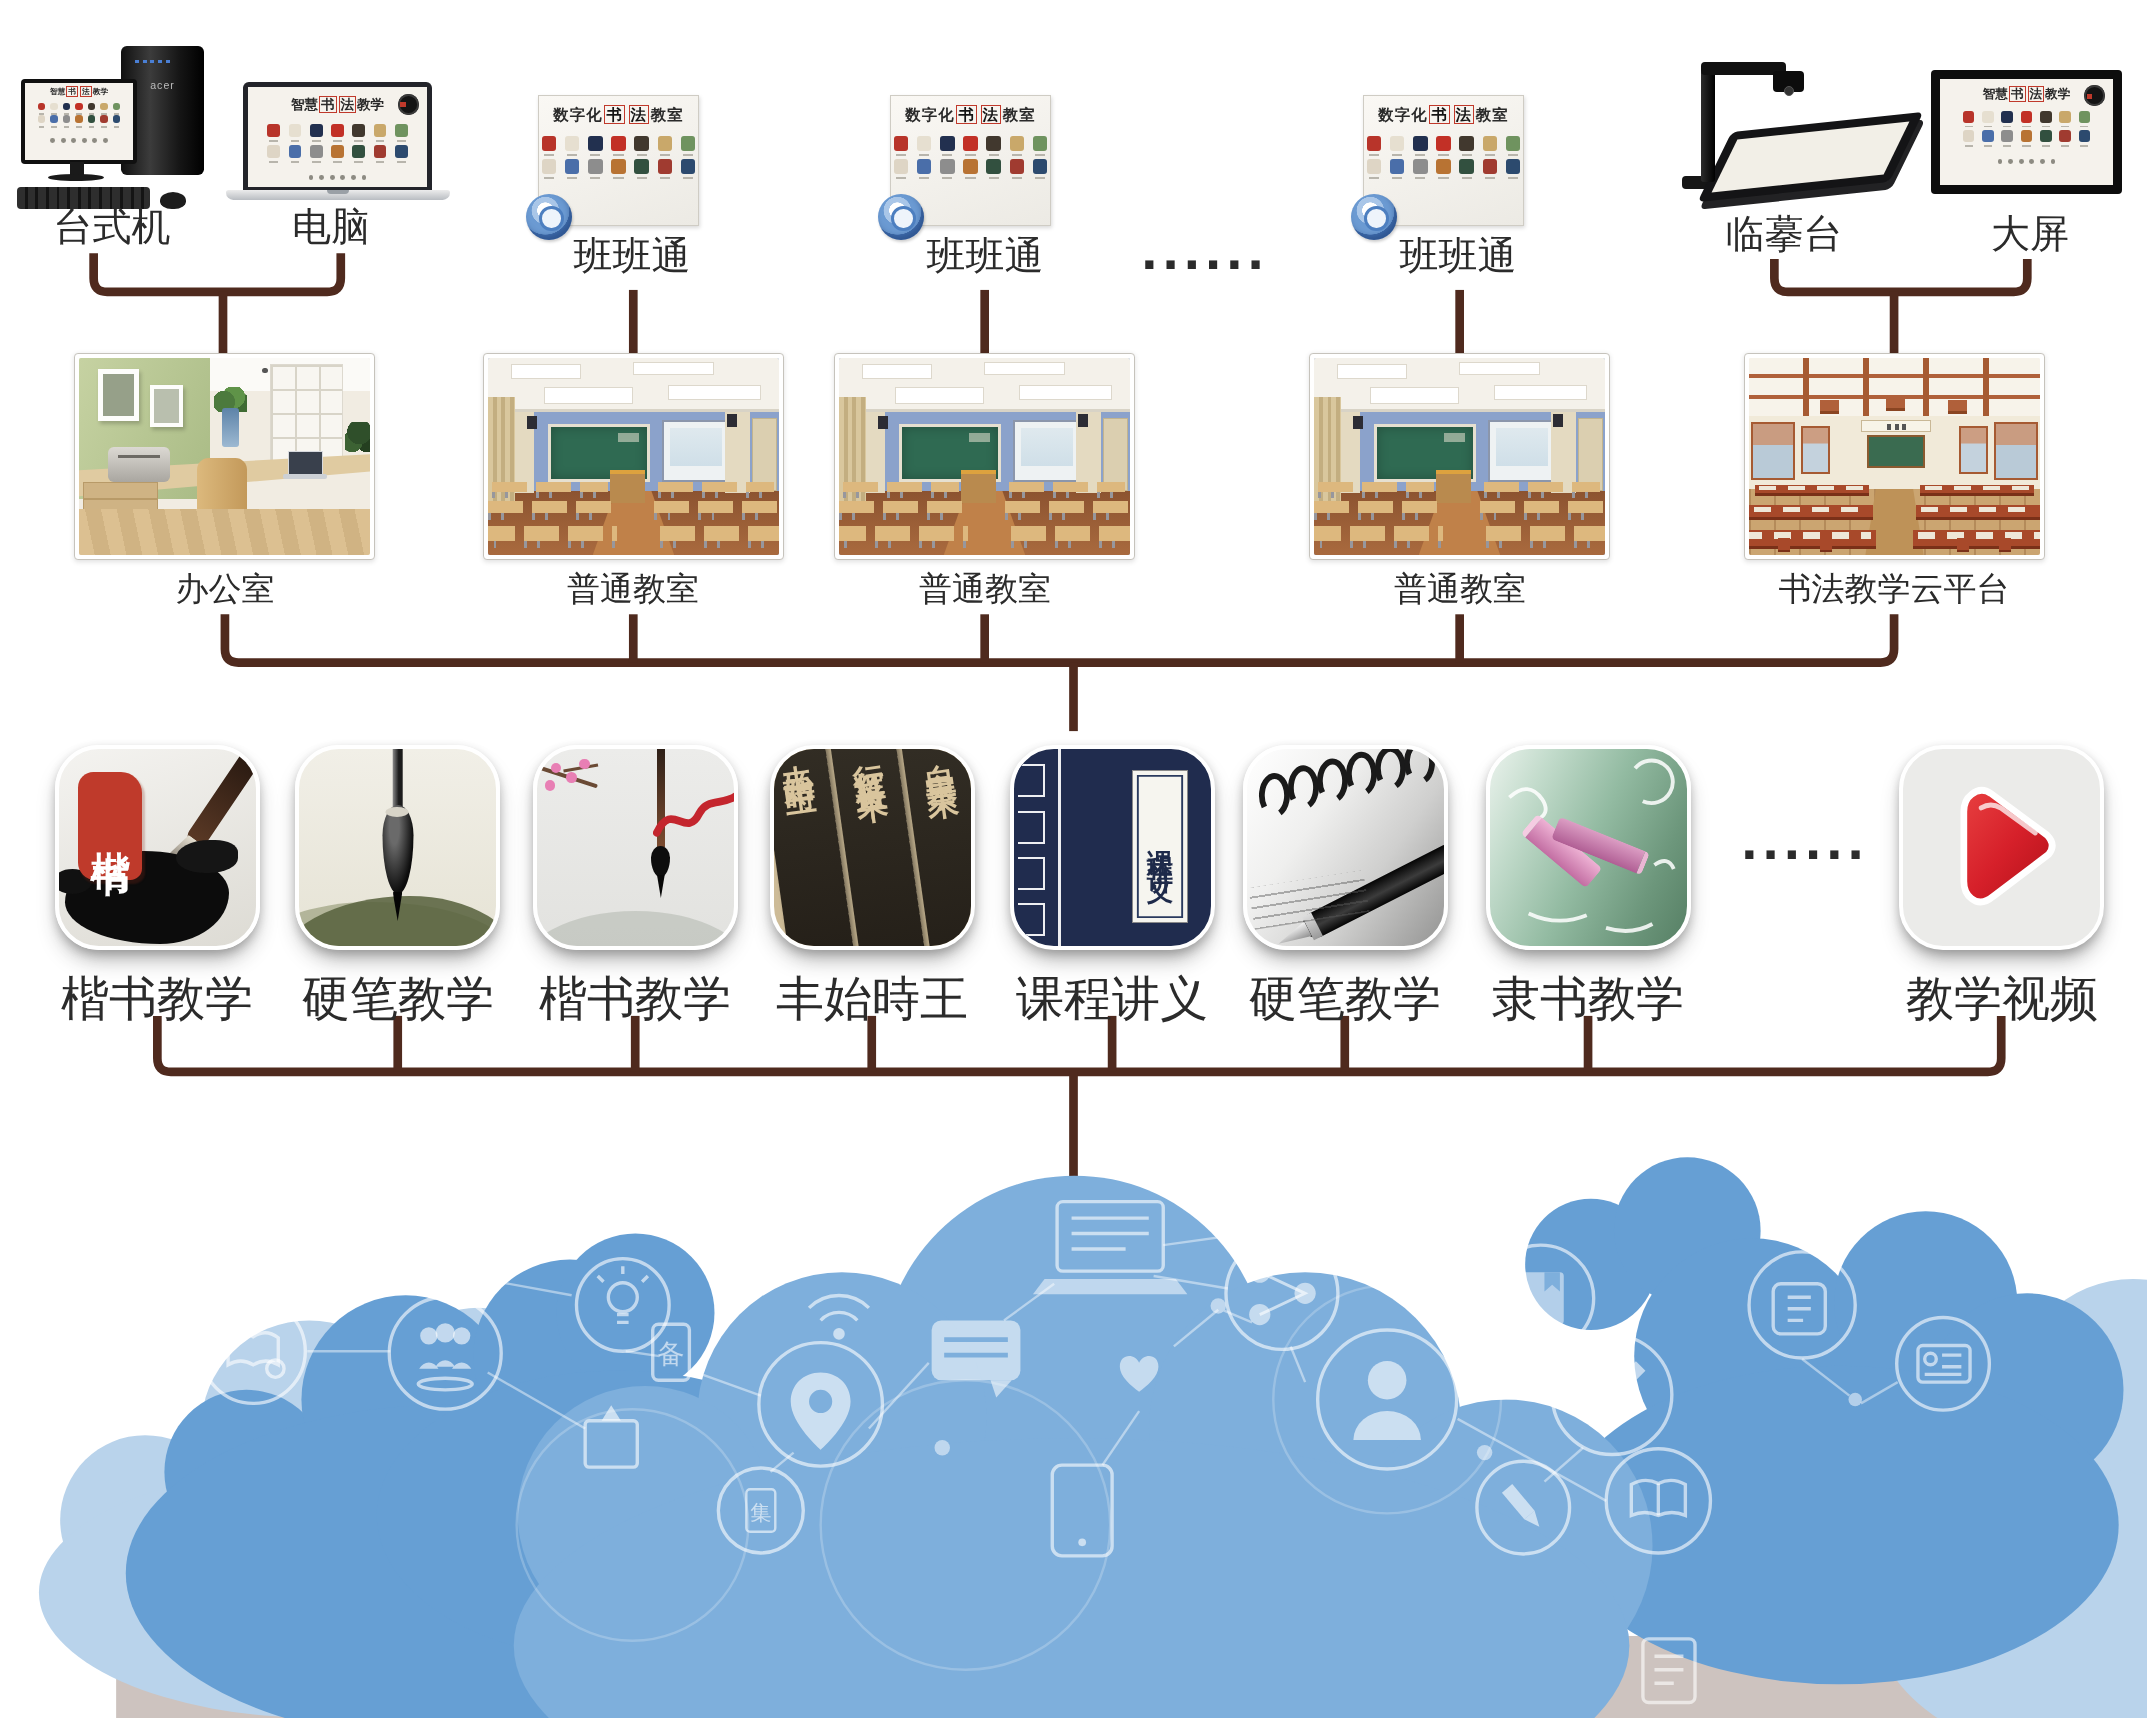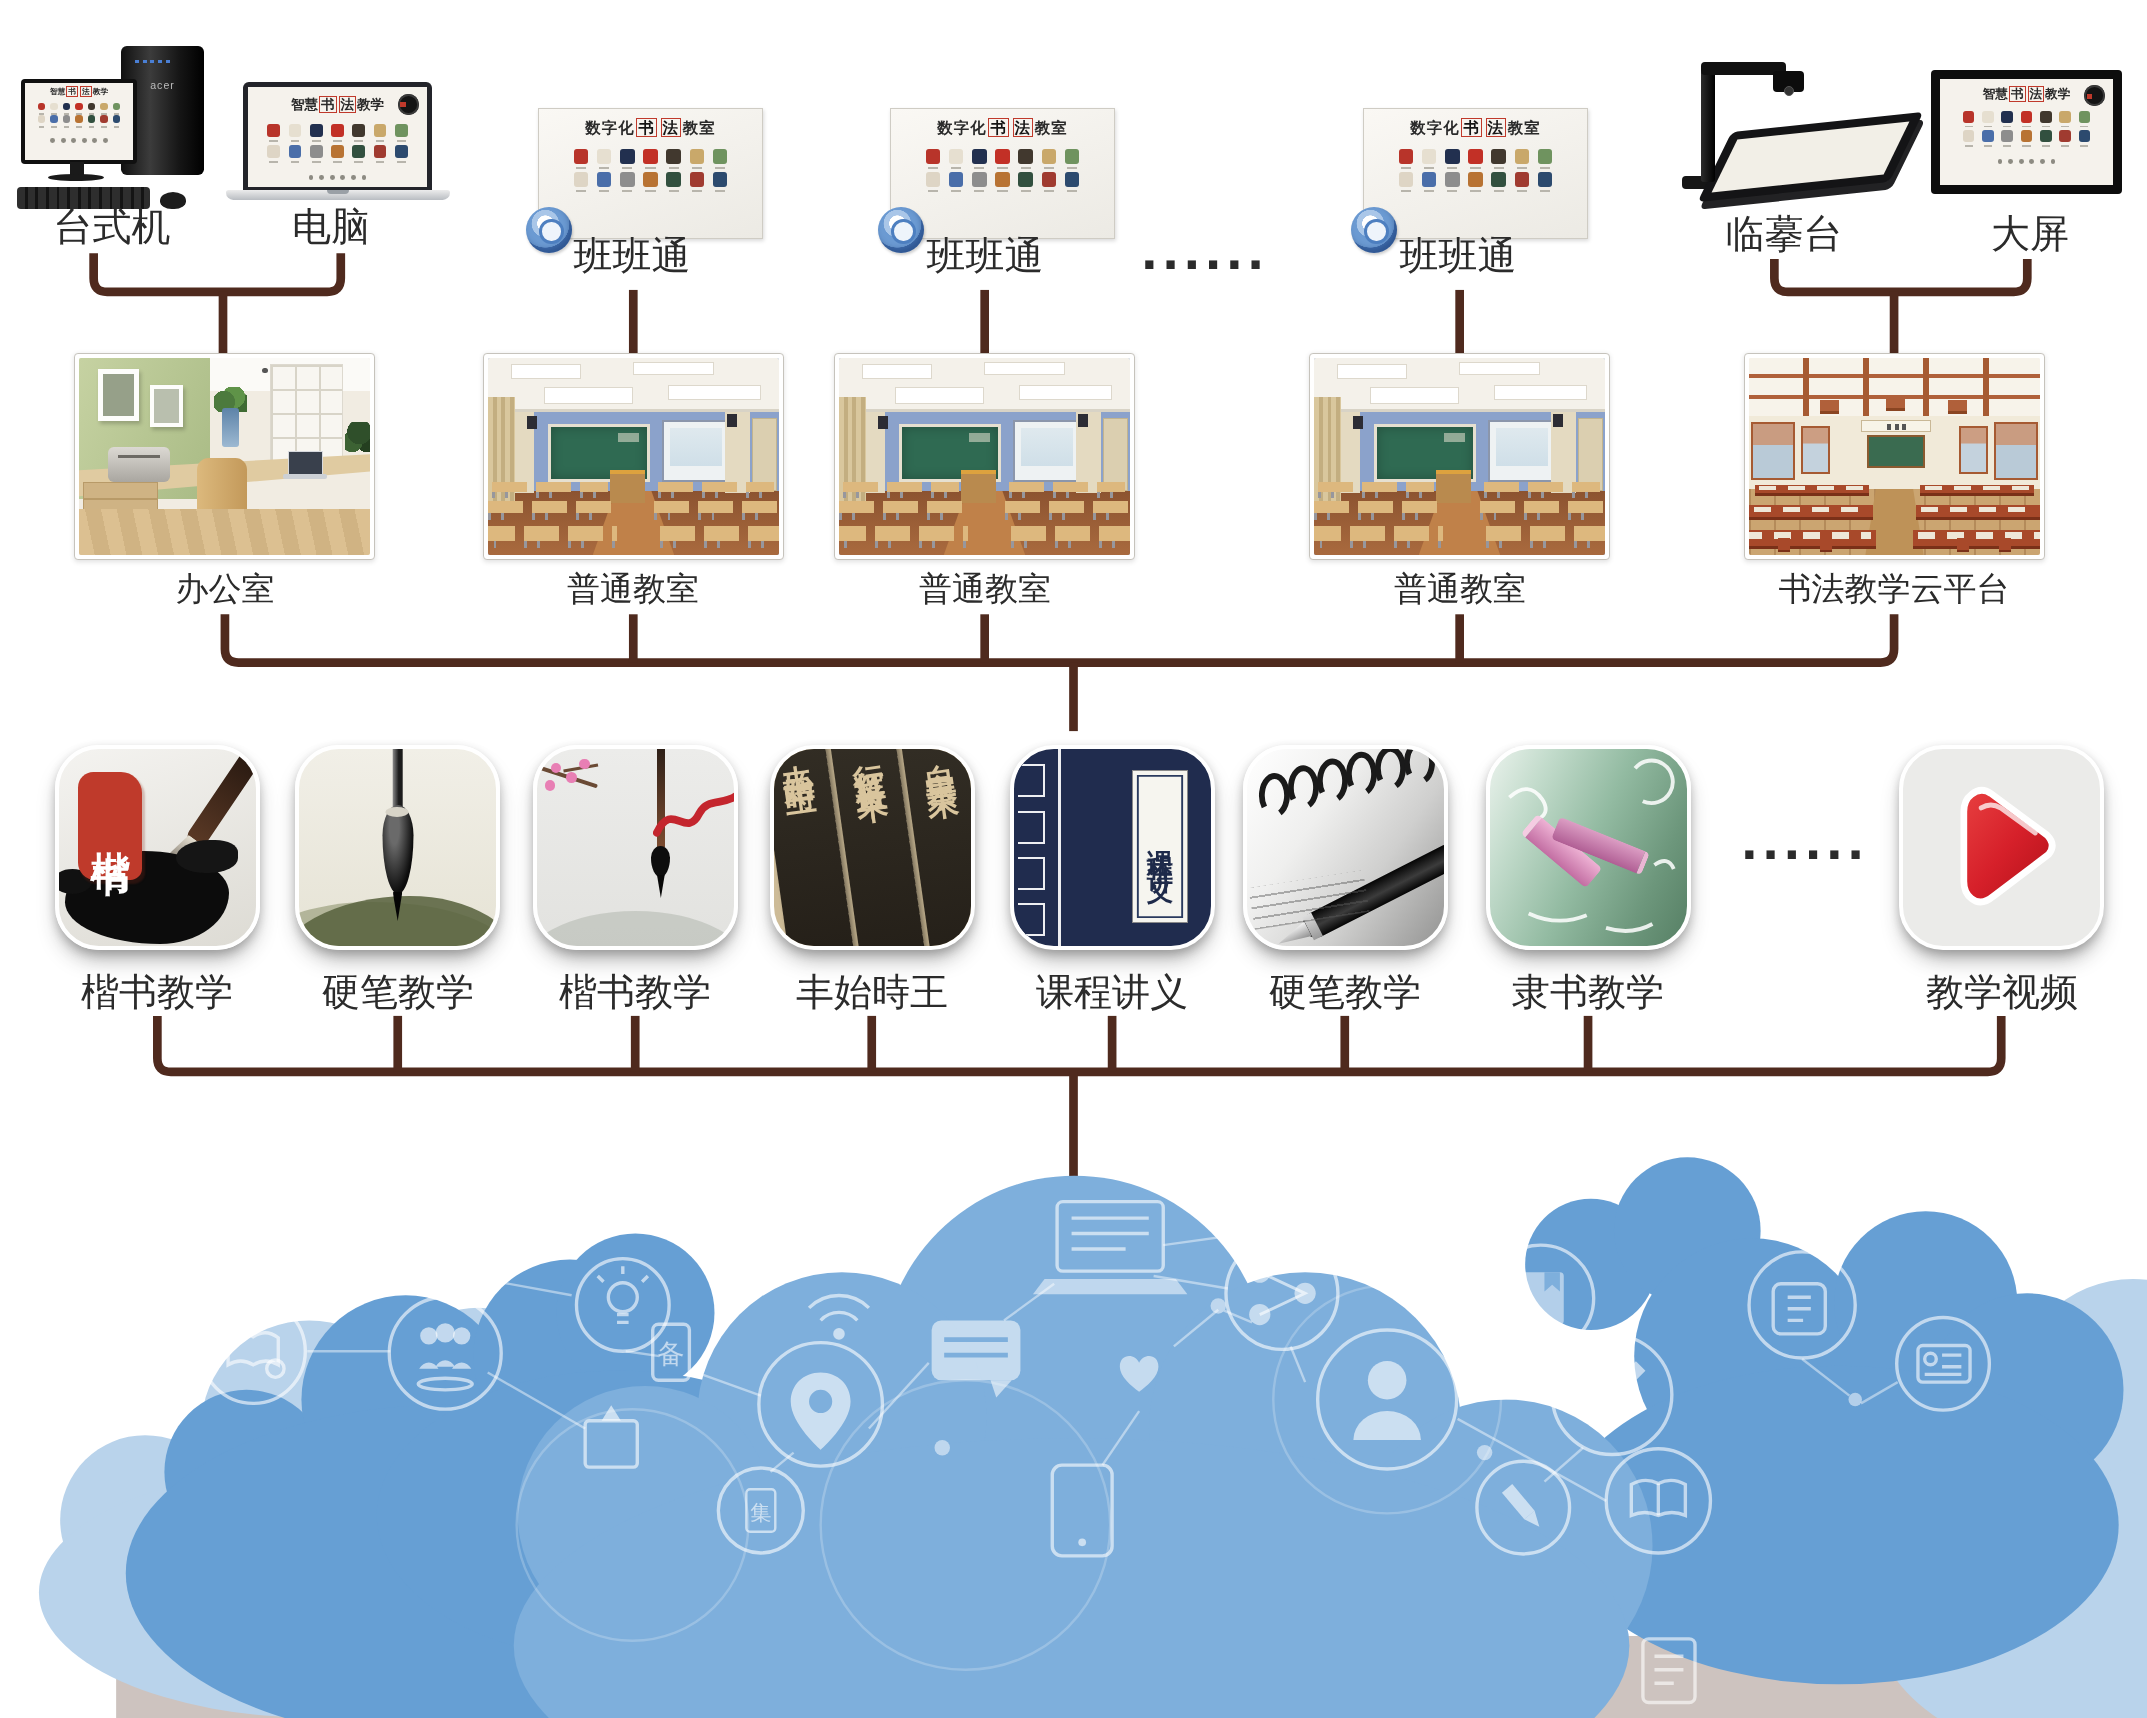--- a/index.html
+++ b/index.html
@@ -16,21 +16,21 @@
 .monitor .mscreen{width:100%;height:100%;background:#f5f2ec;position:relative;overflow:hidden}
 .mstand{position:absolute;left:70px;top:162px;width:13.5px;height:12.6px;background:#1a1a1a}
 .mbase{position:absolute;left:48px;top:174px;width:56px;height:6.8px;background:#1a1a1a;border-radius:50%}
 .keyboard{position:absolute;left:17.4px;top:187px;width:133px;height:22px;background:#141414;border-radius:3.9px;background-image:repeating-linear-gradient(90deg,#2e2e2e 0 7.7px,#141414 7.7px 10.6px),repeating-linear-gradient(0deg,#2e2e2e 0 4.8px,#141414 4.8px 7.7px)}
 .mouse{position:absolute;left:160px;top:192px;width:26px;height:17.4px;background:#1d1d1d;border-radius:50% 50% 45% 45%}
 .laptop-screen{position:absolute;left:243px;top:82px;width:189px;height:110px;background:#23242a;border-radius:5.8px 5.8px 0 0;padding:4.8px}
 .laptop-screen .mscreen{width:100%;height:100%;background:#f5f2ec;position:relative;overflow:hidden}
 .laptop-base{position:absolute;left:226px;top:190px;width:224px;height:9.7px;background:linear-gradient(#ececec,#b9bdc2);border-radius:2.9px 2.9px 7.7px 7.7px}
 .laptop-base::after{content:'';position:absolute;left:45%;top:0;width:10%;height:3.9px;background:#9aa0a6;border-radius:0 0 3.9px 3.9px}
 
-.bbcard{position:absolute;top:108px;width:225px;height:131px;background:linear-gradient(160deg,#faf8f4,#eceae4);border:1px solid #cfccc4;box-shadow:1px 1.9px 3.9px rgba(0,0,0,.15)}
+.bbcard{position:absolute;top:95px;width:161px;height:131px;background:linear-gradient(160deg,#faf8f4,#eceae4);border:1px solid #cfccc4;box-shadow:1px 1.9px 3.9px rgba(0,0,0,.15)}
 .card-title{font-family:"Liberation Serif",serif;font-weight:bold;font-size:15.4px;color:#2a2a2a;text-align:center;margin-top:8.7px;letter-spacing:1px}
 .card-title .bx{border:1.9px solid #c0392b;padding:0 1px;margin:0 1.9px;color:#141414}
 .mini-title{font-family:"Liberation Serif",serif;font-weight:bold;text-align:center;color:#2a2a2a}
 .mini-title .bx{border:1px solid #c0392b;padding:0 1px;margin:0 1px}
 .chromeball{position:absolute;left:-13.5px;bottom:-15.4px;width:46px;height:46px;border-radius:50%;background:radial-gradient(circle at 42% 36%,#ffffff 0 20%,#a9c6e8 21% 34%,#6b9ad2 35% 60%,#3f6cac 61% 100%);box-shadow:inset -2.9px -3.9px 5.8px rgba(20,50,100,.35),1px 1.9px 2.9px rgba(0,0,0,.2)}
 .chromeball::after{content:'';position:absolute;left:30%;top:26%;width:40%;height:40%;border-radius:50%;background:#eef4fb;border:3.9px solid #4d7fc0}
 .mini-grid{display:grid;grid-template-columns:repeat(7,var(--ts));gap:var(--tg);justify-content:center;margin-top:var(--mt)}
 .mini-grid span{width:var(--ts);height:var(--ts);border-radius:2.9px;position:relative;display:block}
 .mini-grid span::after{content:'';position:absolute;left:15%;right:15%;bottom:-4.8px;height:1.9px;background:#b8b5ac}
 .mini-dots{text-align:center;margin-top:9.7px}
@@ -105,21 +105,21 @@
 .sm .banner{position:absolute;left:112px;top:62px;width:70px;height:12.6px;background:#f8f4e8;border:1px solid #c9b896}
 .sm .banner::after{content:'';position:absolute;left:25px;top:2.9px;width:21px;height:5.8px;background:repeating-linear-gradient(90deg,#555 0 3.9px,transparent 3.9px 7.7px)}
 .sm .sd{position:absolute;background:#a8492a;border-bottom:3.9px solid #7a3018}
 .sm .sd::before{content:'';position:absolute;left:4%;right:4%;top:15%;height:40%;background:repeating-linear-gradient(90deg,#eee7d8 0 17.4px,rgba(0,0,0,0) 17.4px 29px)}
 .sm .stool{position:absolute;width:12.6px;height:14.5px;background:#a8492a;border-bottom:2.9px solid #7a3018}
 .sm .floor{position:absolute;left:0;bottom:0;width:100%;height:66px;background:#cba571;background-image:repeating-linear-gradient(90deg,rgba(120,70,30,.28) 0 1.9px,transparent 1.9px 25px)}
 .sm .floor::before{content:'';position:absolute;left:40%;width:20%;top:0;bottom:0;background:#b8placeholder}
 .sm .floor::before{background:#be9258;clip-path:polygon(18% 0,82% 0,100% 100%,0 100%)}
 
 .app{position:absolute;top:745px;width:205px;height:205px;border-radius:44px;border:4.8px solid #fff;overflow:hidden;box-shadow:0 13.5px 21px -5.8px rgba(40,40,40,.4),0 3.9px 9.7px rgba(0,0,0,.18)}
-.applbl{position:absolute;top:967px;font-size:38px;color:#2b2b2b;transform:translateX(-50%);white-space:nowrap}
+.applbl{position:absolute;top:967px;font-size:48px;color:#2b2b2b;transform:translateX(-50%);white-space:nowrap}
 
 .t-kaishu{background:linear-gradient(160deg,#f4f3f0,#dddbd4)}
 .t-kaishu .seal{position:absolute;left:19.3px;top:23px;width:64px;height:108px;background:#bf3a2b;border-radius:15.4px 21px 11.6px 17.4px;display:flex;align-items:center;justify-content:center;box-shadow:2.9px 3.9px 1.9px rgba(130,40,25,.25)}
 .t-kaishu .seal span{writing-mode:vertical-rl;font-family:"Liberation Serif",serif;font-weight:bold;font-size:39px;color:#fff;letter-spacing:5.8px}
 .t-kaishu .brush{position:absolute;right:17.4px;top:-21px;width:21px;height:127px;background:linear-gradient(#1d120c,#5c3a26);border-radius:8.7px;transform:rotate(34deg)}
 .t-kaishu .brush::after{content:'';position:absolute;left:-3.9px;top:122px;width:29px;height:50px;background:linear-gradient(#e6e0d2,#4a4238);clip-path:polygon(18% 0,82% 0,100% 55%,50% 100%,0 55%);transform:rotate(2deg)}
 .t-kaishu .ink{position:absolute;left:5.8px;bottom:1.9px;width:164px;height:93px;background:#0c0c0c;border-radius:48% 52% 42% 58%/55% 45% 55% 45%}
 .t-kaishu .ink::before{content:'';position:absolute;left:-11.6px;top:17.4px;width:39px;height:25px;background:#111;border-radius:50%}
 .t-kaishu .ink::after{content:'';position:absolute;right:-9.7px;top:-11.6px;width:62px;height:33px;background:#151515;border-radius:60% 40% 50% 50%}
 

